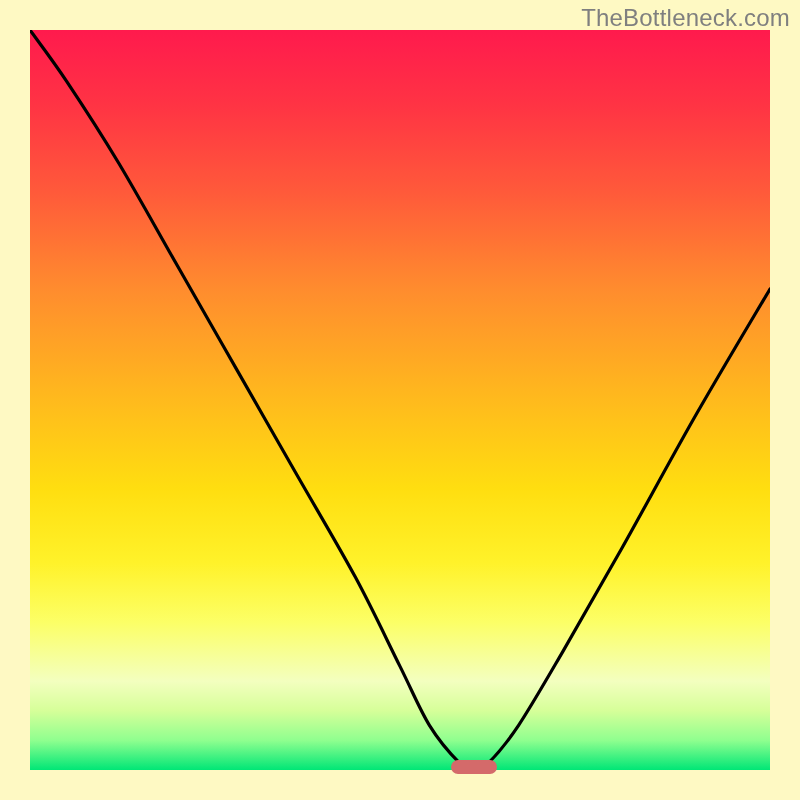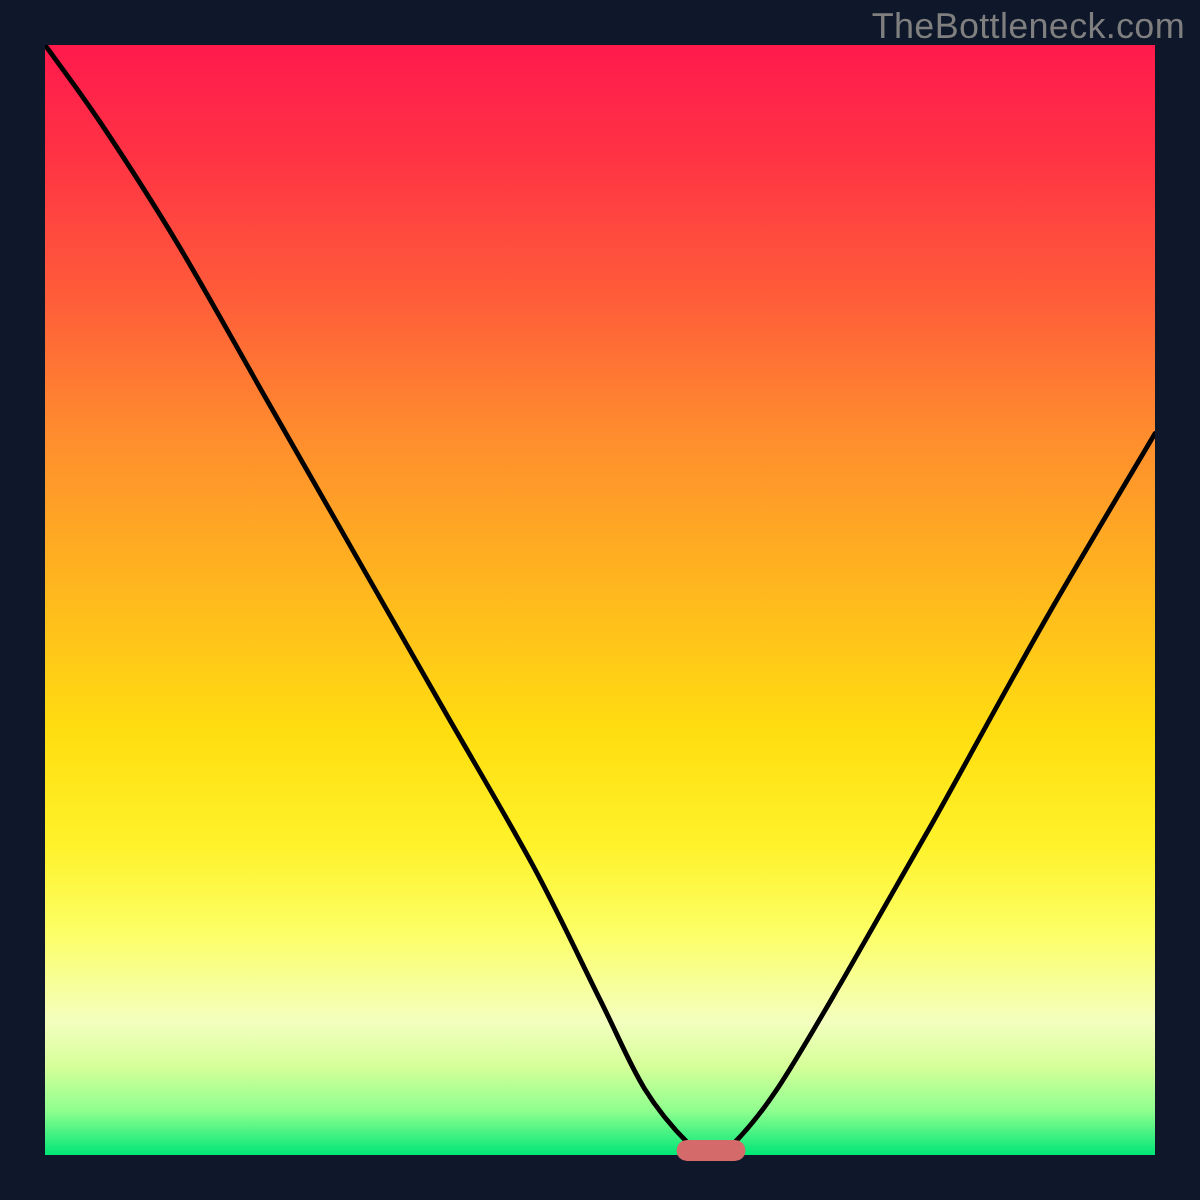--- a/index.html
+++ b/index.html
@@ -10,21 +10,21 @@
     background: #000;
     overflow: hidden;
     font-family: Arial, Helvetica, sans-serif;
   }
   .frame {
     position: absolute;
     left: 0;
     top: 0;
     width: 800px;
     height: 800px;
-    background: #0f172a;
+    background: #fef9c3;
   }
   .plot-area {
     position: absolute;
     left: 30px;
     top: 30px;
     width: 740px;
     height: 740px;
     background: linear-gradient(
       to bottom,
       #ff1a4d 0%,

